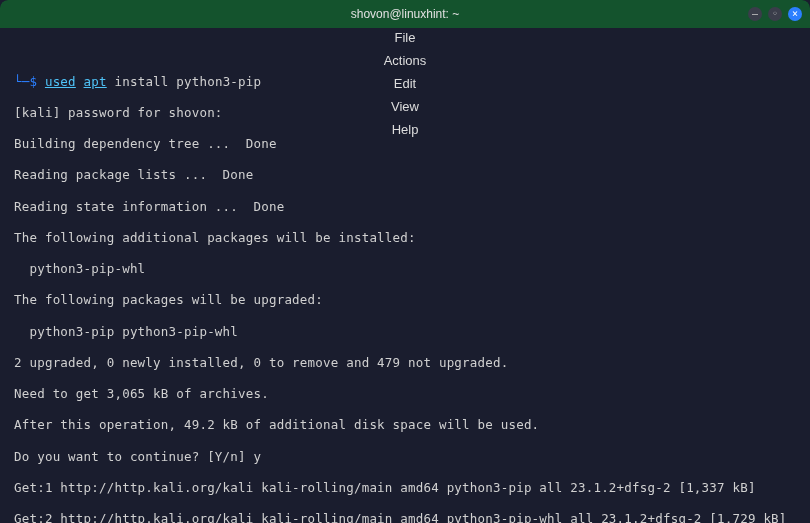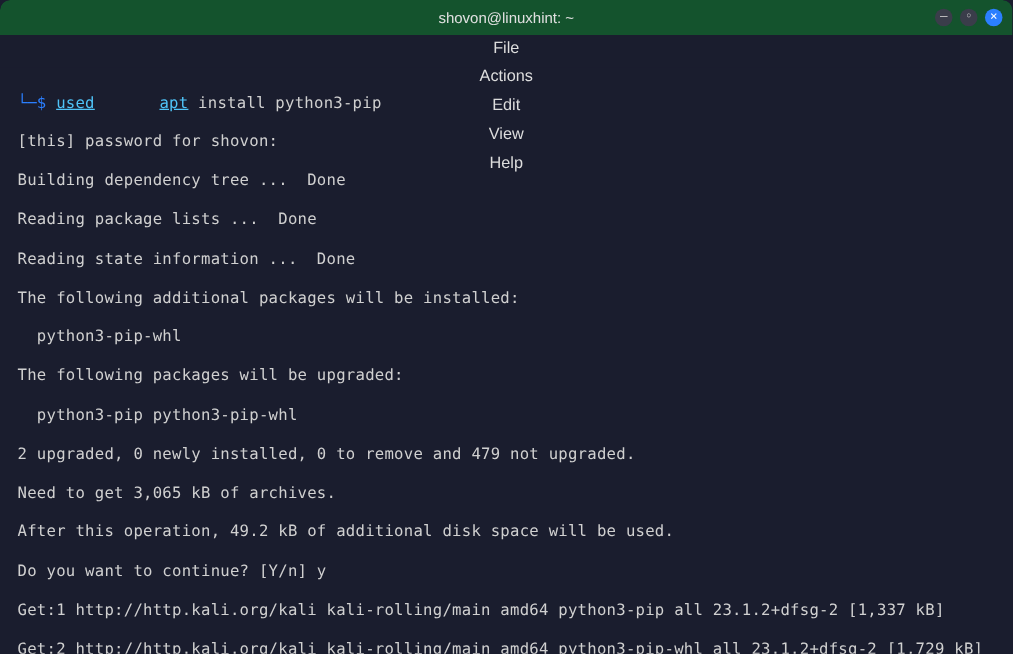--- a/index.html
+++ b/index.html
@@ -65,21 +65,21 @@
     padding: 4px 10px 4px 14px;
     line-height: 1.25;
     white-space: pre;
     font-size: 12.5px;
     letter-spacing: 0.2px;
   }
   .line { white-space: pre-wrap; word-break: break-all; }
   .prompt-sym { color: #2b7fff; }
   .prompt-dollar { color: #2b7fff; }
   .sudo { color: #4fc3f7; text-decoration: underline; }
-  .apt { color: #4fc3f7; text-decoration: underline; margin-left: 44px; }
+  .apt { color: #4fc3f7; text-decoration: underline; }
   .rest { color: #d0d0d0; }
 </style>
 </head>
 <body>
 
 <div class="titlebar">
   <div class="title">shovon@linuxhint: ~</div>
   <div class="window-controls">
     <div class="wc min">–</div>
     <div class="wc max">◦</div>
@@ -90,21 +90,21 @@
 <div class="menubar">
   <div class="menu-item">File</div>
   <div class="menu-item">Actions</div>
   <div class="menu-item">Edit</div>
   <div class="menu-item">View</div>
   <div class="menu-item">Help</div>
 </div>
 
 <div class="terminal">
 <div class="line"><span class="prompt-sym">└─</span><span class="prompt-dollar">$</span> <span class="sudo">used</span> <span class="apt">apt</span><span class="rest"> install python3-pip</span></div>
-<div class="line">[this] password for shovon:</div>
+<div class="line">[kali] password for shovon:</div>
 <div class="line">Building dependency tree ...  Done</div>
 <div class="line">Reading package lists ...  Done</div>
 <div class="line">Reading state information ...  Done</div>
 <div class="line">The following additional packages will be installed:</div>
 <div class="line">  python3-pip-whl</div>
 <div class="line">The following packages will be upgraded:</div>
 <div class="line">  python3-pip python3-pip-whl</div>
 <div class="line">2 upgraded, 0 newly installed, 0 to remove and 479 not upgraded.</div>
 <div class="line">Need to get 3,065 kB of archives.</div>
 <div class="line">After this operation, 49.2 kB of additional disk space will be used.</div>

